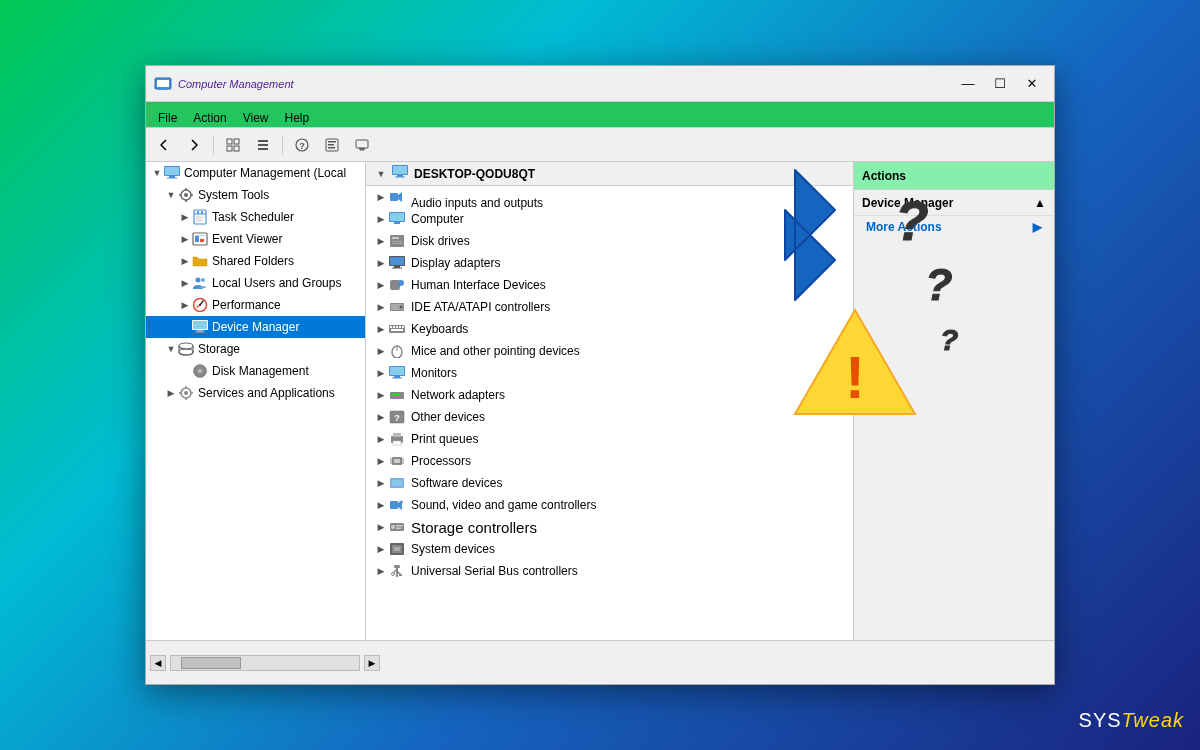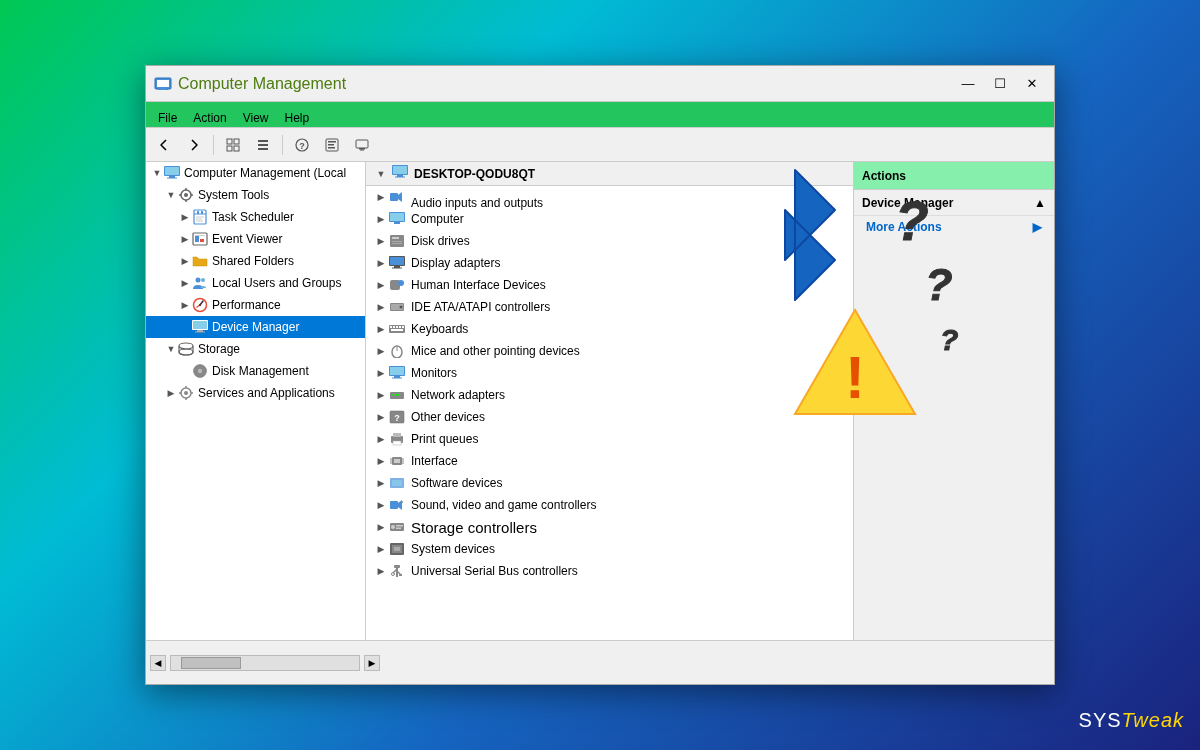--- a/index.html
+++ b/index.html
@@ -52,22 +52,23 @@
       flex-shrink: 0;
     }
     .title-bar-icon {
       width: 18px;
       height: 18px;
       margin-right: 6px;
       flex-shrink: 0;
     }
     .title-bar-title {
       flex: 1;
-      font-size: 16px;
-      color: #4d7c0f;
+      font-size: 11px;
+      color: #4c1d95;
+      font-style: italic;
     }
     .title-bar-controls {
       display: flex;
       gap: 4px;
     }
     .title-bar-btn {
       width: 28px;
       height: 22px;
       display: flex;
       align-items: center;
@@ -732,21 +733,21 @@
                 <rect x="3" y="3" width="10" height="8" rx="1" fill="#888"></rect>
                 <rect x="5" y="5" width="6" height="4" fill="#ccc"></rect>
                 <line x1="1" y1="5" x2="3" y2="5" stroke="#888" stroke-width="1"></line>
                 <line x1="1" y1="7" x2="3" y2="7" stroke="#888" stroke-width="1"></line>
                 <line x1="1" y1="9" x2="3" y2="9" stroke="#888" stroke-width="1"></line>
                 <line x1="13" y1="5" x2="15" y2="5" stroke="#888" stroke-width="1"></line>
                 <line x1="13" y1="7" x2="15" y2="7" stroke="#888" stroke-width="1"></line>
                 <line x1="13" y1="9" x2="15" y2="9" stroke="#888" stroke-width="1"></line>
               </svg>
             </span>
-      <span style="font-size:12px;">Interface</span>
+      <span style="font-size:12px;">Processors</span>
     </div>
           <div class="device-item">
       <span class="device-arrow">▶</span>
       <span class="device-icon">
               <svg width="16" height="14" viewBox="0 0 16 14">
                 <rect x="1" y="2" width="14" height="10" rx="1" fill="#4a90d9" opacity="0.7"></rect>
                 <rect x="3" y="4" width="10" height="6" fill="#87ceeb" opacity="0.7"></rect>
               </svg>
             </span>
       <span style="font-size:12px;">Software devices</span>

